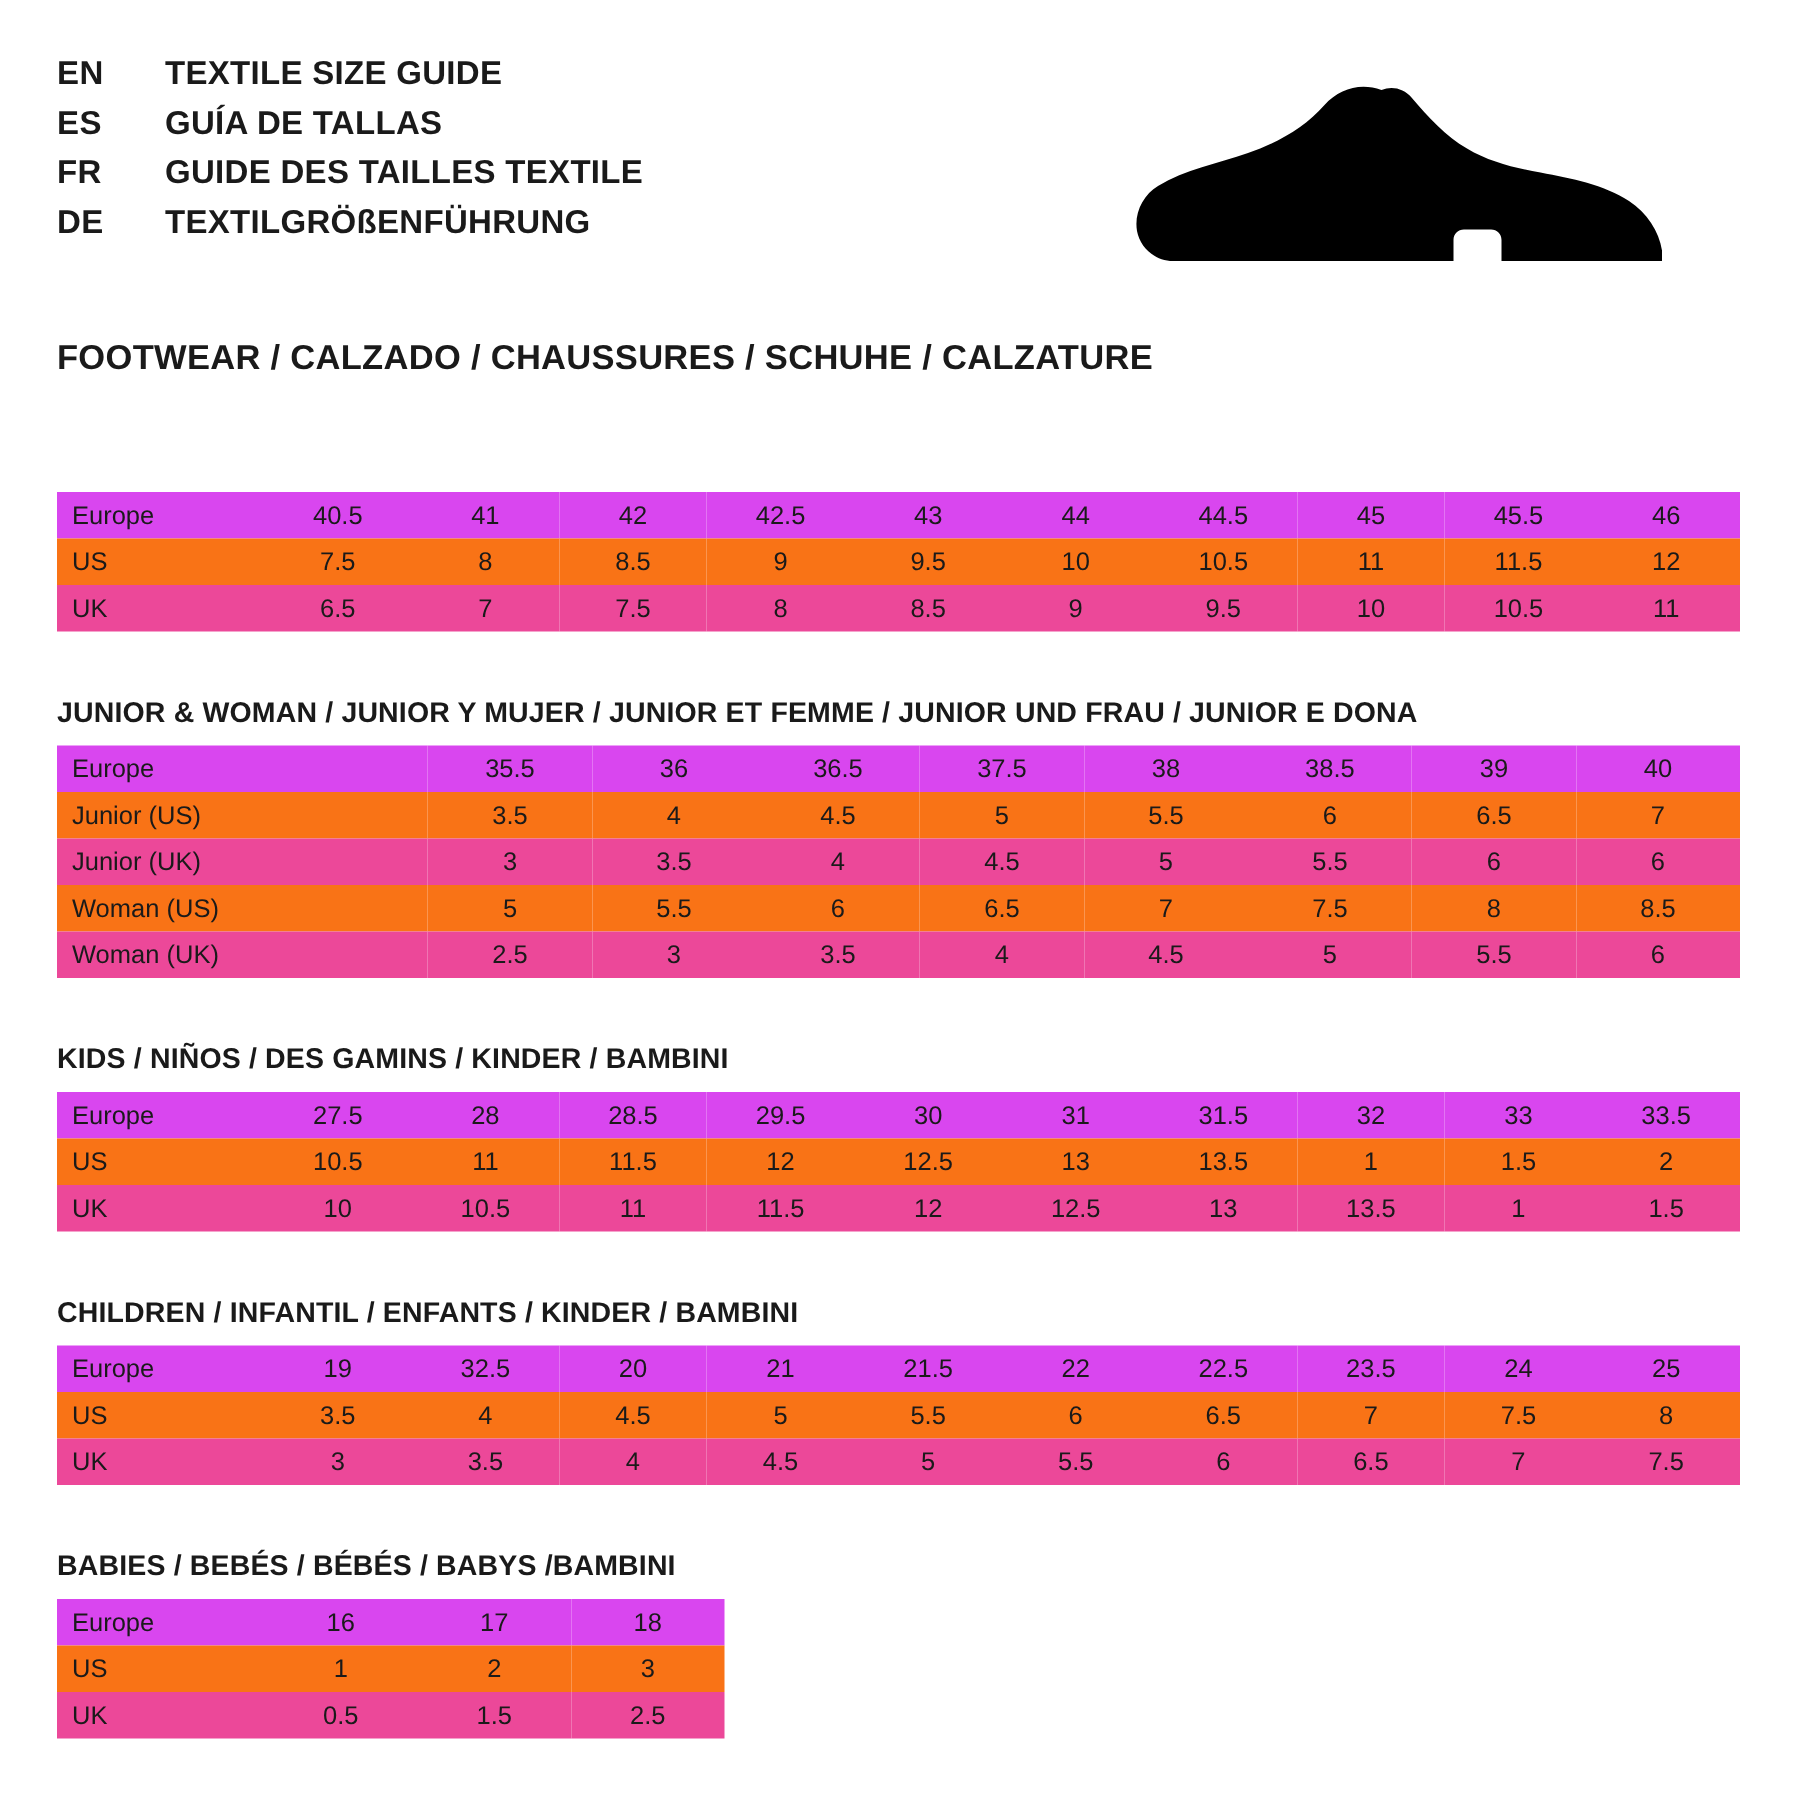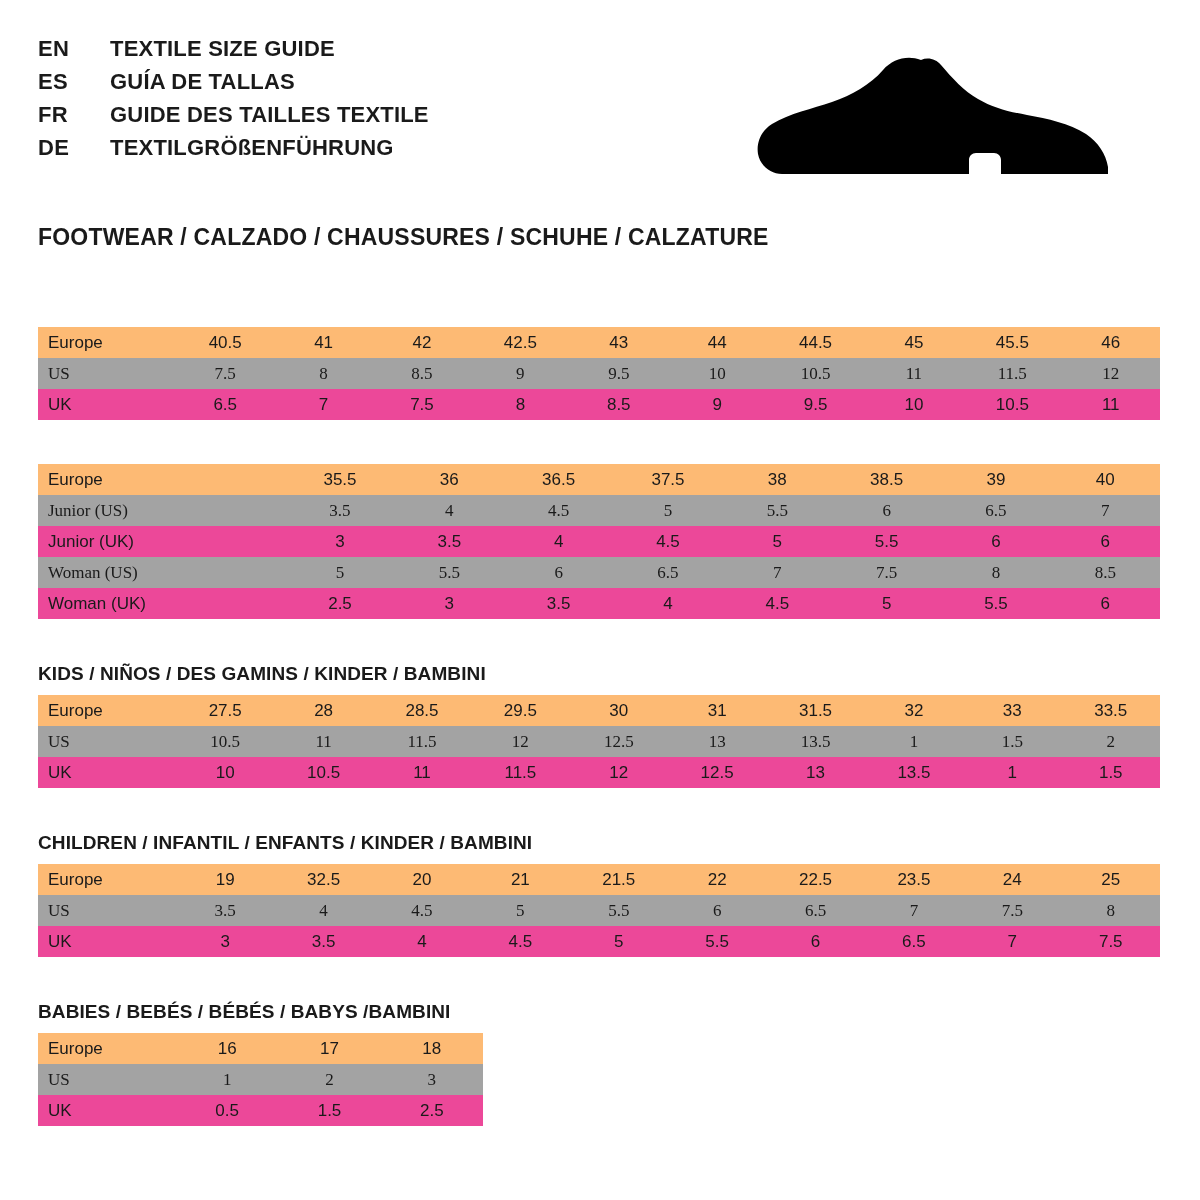--- a/index.html
+++ b/index.html
@@ -89,28 +89,27 @@
     text-align: center;
     vertical-align: middle;
     color: #1a1a1a;
   }
   table.size-table td.label {
     text-align: left;
     padding-left: 10px;
     width: 128px;
   }
   tr.head td {
-    background: #fdba74;
+    background: #d946ef;
   }
   tr.alt td {
     background: #ec4899;
   }
   tr.plain td {
-    background: #a3a3a3;
-    font-family: Liberation Serif, serif;
+    background: #f97316;
   }
 </style>
 </head>
 <body>
 
 <div class="page">
 
   <div class="header">
     <div class="lang-list">
       <div class="lang-row">
@@ -184,20 +183,21 @@
         <td>9.5</td>
         <td>10</td>
         <td>10.5</td>
         <td>11</td>
       </tr>
     </tbody>
       </table>
   </div>
 
   <div class="section">
+    <div class="section-title">JUNIOR &amp; WOMAN / JUNIOR Y MUJER / JUNIOR ET FEMME / JUNIOR UND FRAU / JUNIOR E DONA</div>
     <table class="size-table wide">
       <tbody>
           <tr class="head">
         <td class="label">Europe</td>
         <td></td>
         <td>35.5</td>
         <td>36</td>
         <td>36.5</td>
         <td>37.5</td>
         <td>38</td>

